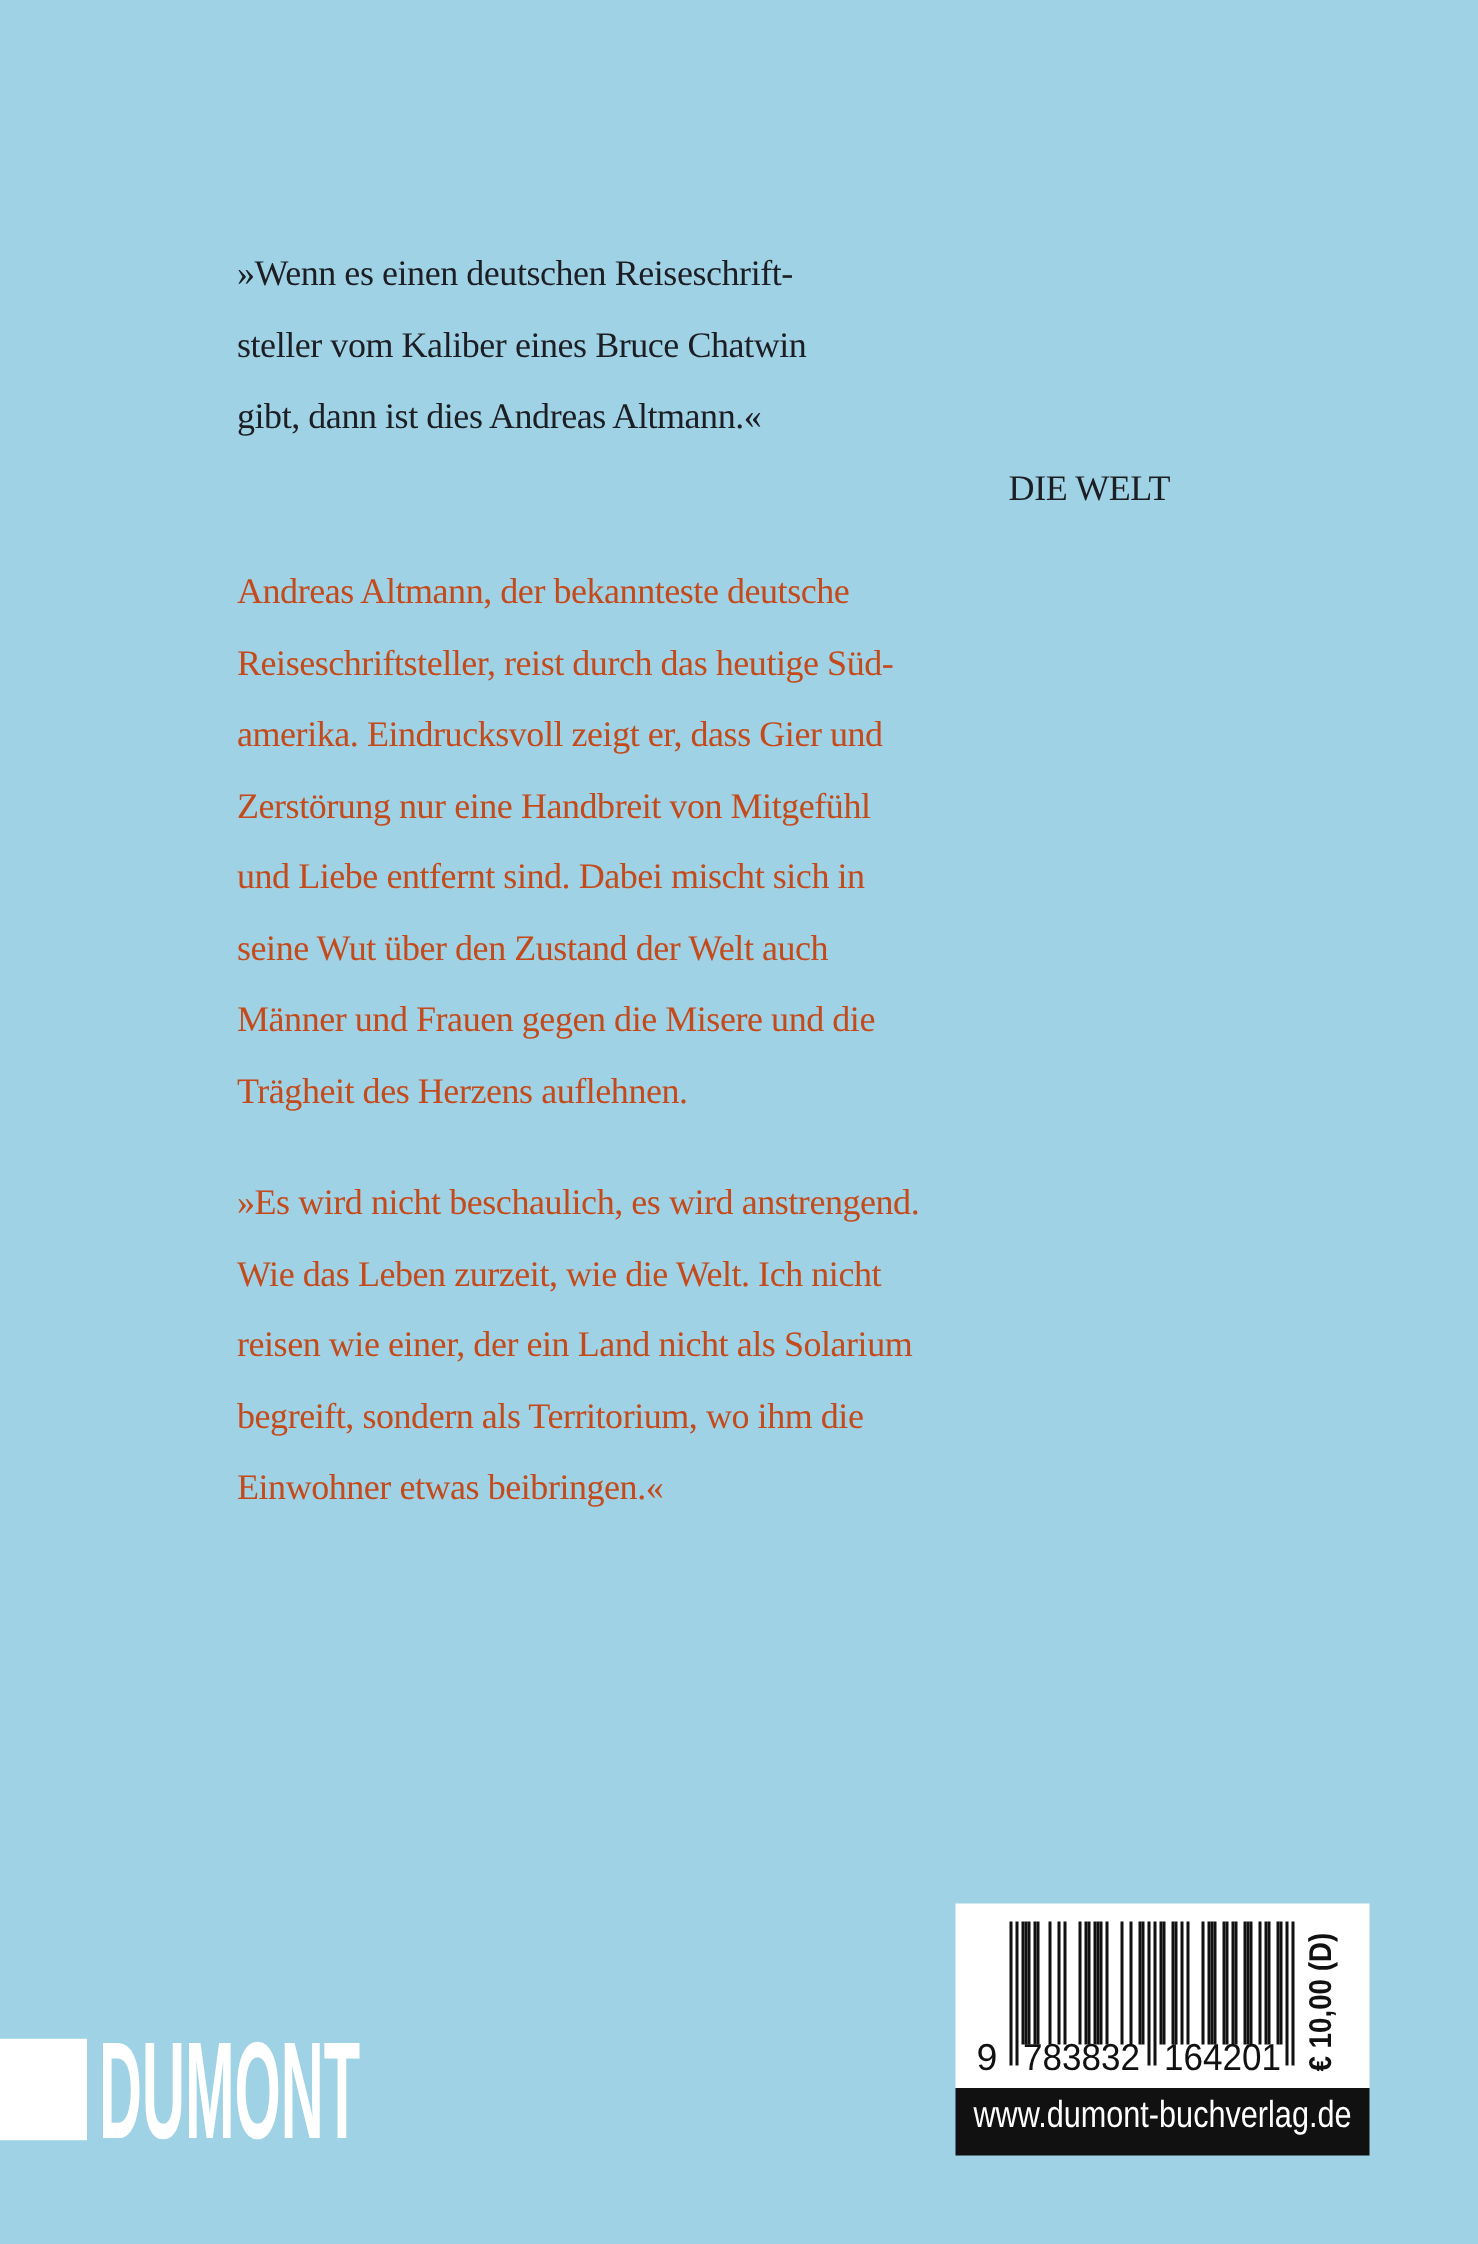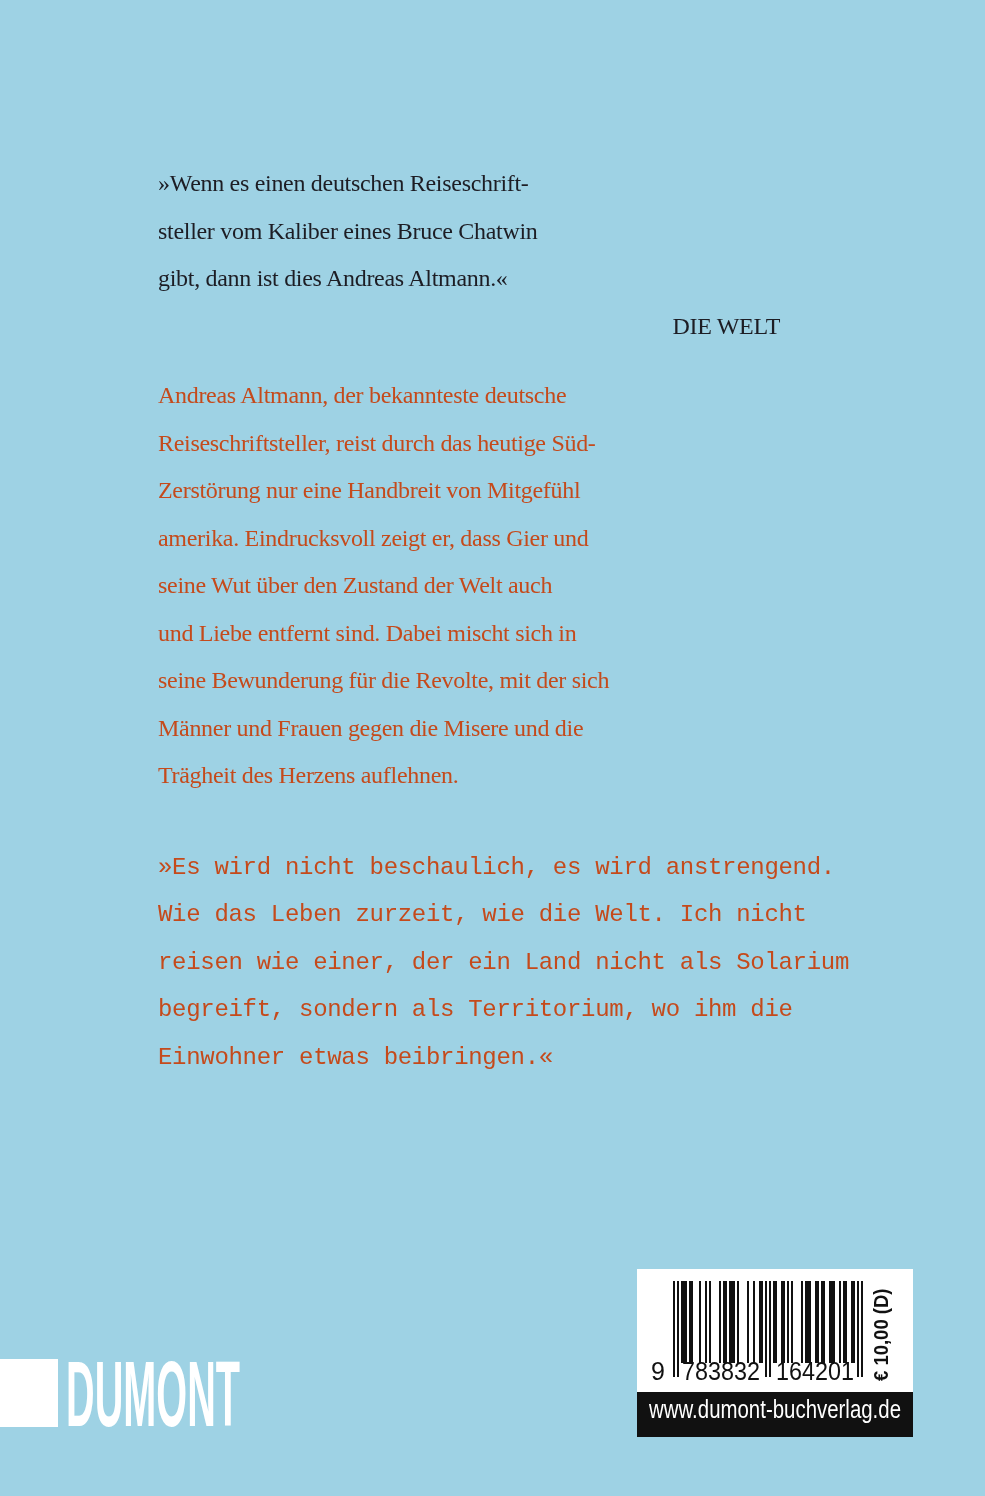--- a/index.html
+++ b/index.html
@@ -7,21 +7,21 @@
     position:relative;width:985px;height:1496px;overflow:hidden;
     background:var(--bg,#9ed2e4);
     font-family:"Liberation Serif",serif;
   }
   .text-col{position:absolute;left:158px;top:160px;width:640px;}
   .line{display:block;white-space:nowrap;font-size:24px;line-height:47.5px;letter-spacing:-0.3px;}
   .press{color:var(--ink,#1d1d24);}
   .attr{text-align:right;padding-right:18px;}
   .accent{color:var(--accent,#c54a1b);}
   .para1{margin-top:22px;}
-  .para2{margin-top:44px;font-family:Liberation Mono, monospace;}
+  .para2{margin-top:27px;}
   #logo{position:absolute;left:0;top:1359px;}
   #barcode{position:absolute;left:637px;top:1269px;width:276px;}
   #barcode-white{position:relative;width:276px;height:123px;background:#fff;}
   #price{
     position:absolute;left:232px;top:112px;
     transform-origin:0 0;transform:rotate(-90deg) scaleX(0.88);
     white-space:nowrap;font-family:"Liberation Sans",sans-serif;
     font-weight:700;font-size:21px;color:#111;
   }
   #strip{width:276px;height:45px;background:var(--strip,#111);}
@@ -37,25 +37,24 @@
     <div class="press">
       <span class="line">»Wenn es einen deutschen Reiseschrift-</span>
       <span class="line">steller vom Kaliber eines Bruce Chatwin</span>
       <span class="line">gibt, dann ist dies Andreas Altmann.«</span>
       <span class="line attr">DIE WELT</span>
     </div>
 
     <div class="accent para1">
       <span class="line">Andreas Altmann, der bekannteste deutsche</span>
       <span class="line">Reiseschriftsteller, reist durch das heutige Süd-</span>
+      <span class="line">amerika. Eindrucksvoll zeigt er, dass Gier und</span>
       <span class="line">Zerstörung nur eine Handbreit von Mitgefühl</span>
-      <span class="line">amerika. Eindrucksvoll zeigt er, dass Gier und</span>
+      <span class="line">und Liebe entfernt sind. Dabei mischt sich in</span>
       <span class="line">seine Wut über den Zustand der Welt auch</span>
-      <span class="line">und Liebe entfernt sind. Dabei mischt sich in</span>
-      <span class="line">seine Bewunderung für die Revolte, mit der sich</span>
       <span class="line">Männer und Frauen gegen die Misere und die</span>
       <span class="line">Trägheit des Herzens auflehnen.</span>
     </div>
 
     <div class="accent para2">
       <span class="line">»Es wird nicht beschaulich, es wird anstrengend.</span>
       <span class="line">Wie das Leben zurzeit, wie die Welt. Ich nicht</span>
       <span class="line">reisen wie einer, der ein Land nicht als Solarium</span>
       <span class="line">begreift, sondern als Territorium, wo ihm die</span>
       <span class="line">Einwohner etwas beibringen.«</span>

